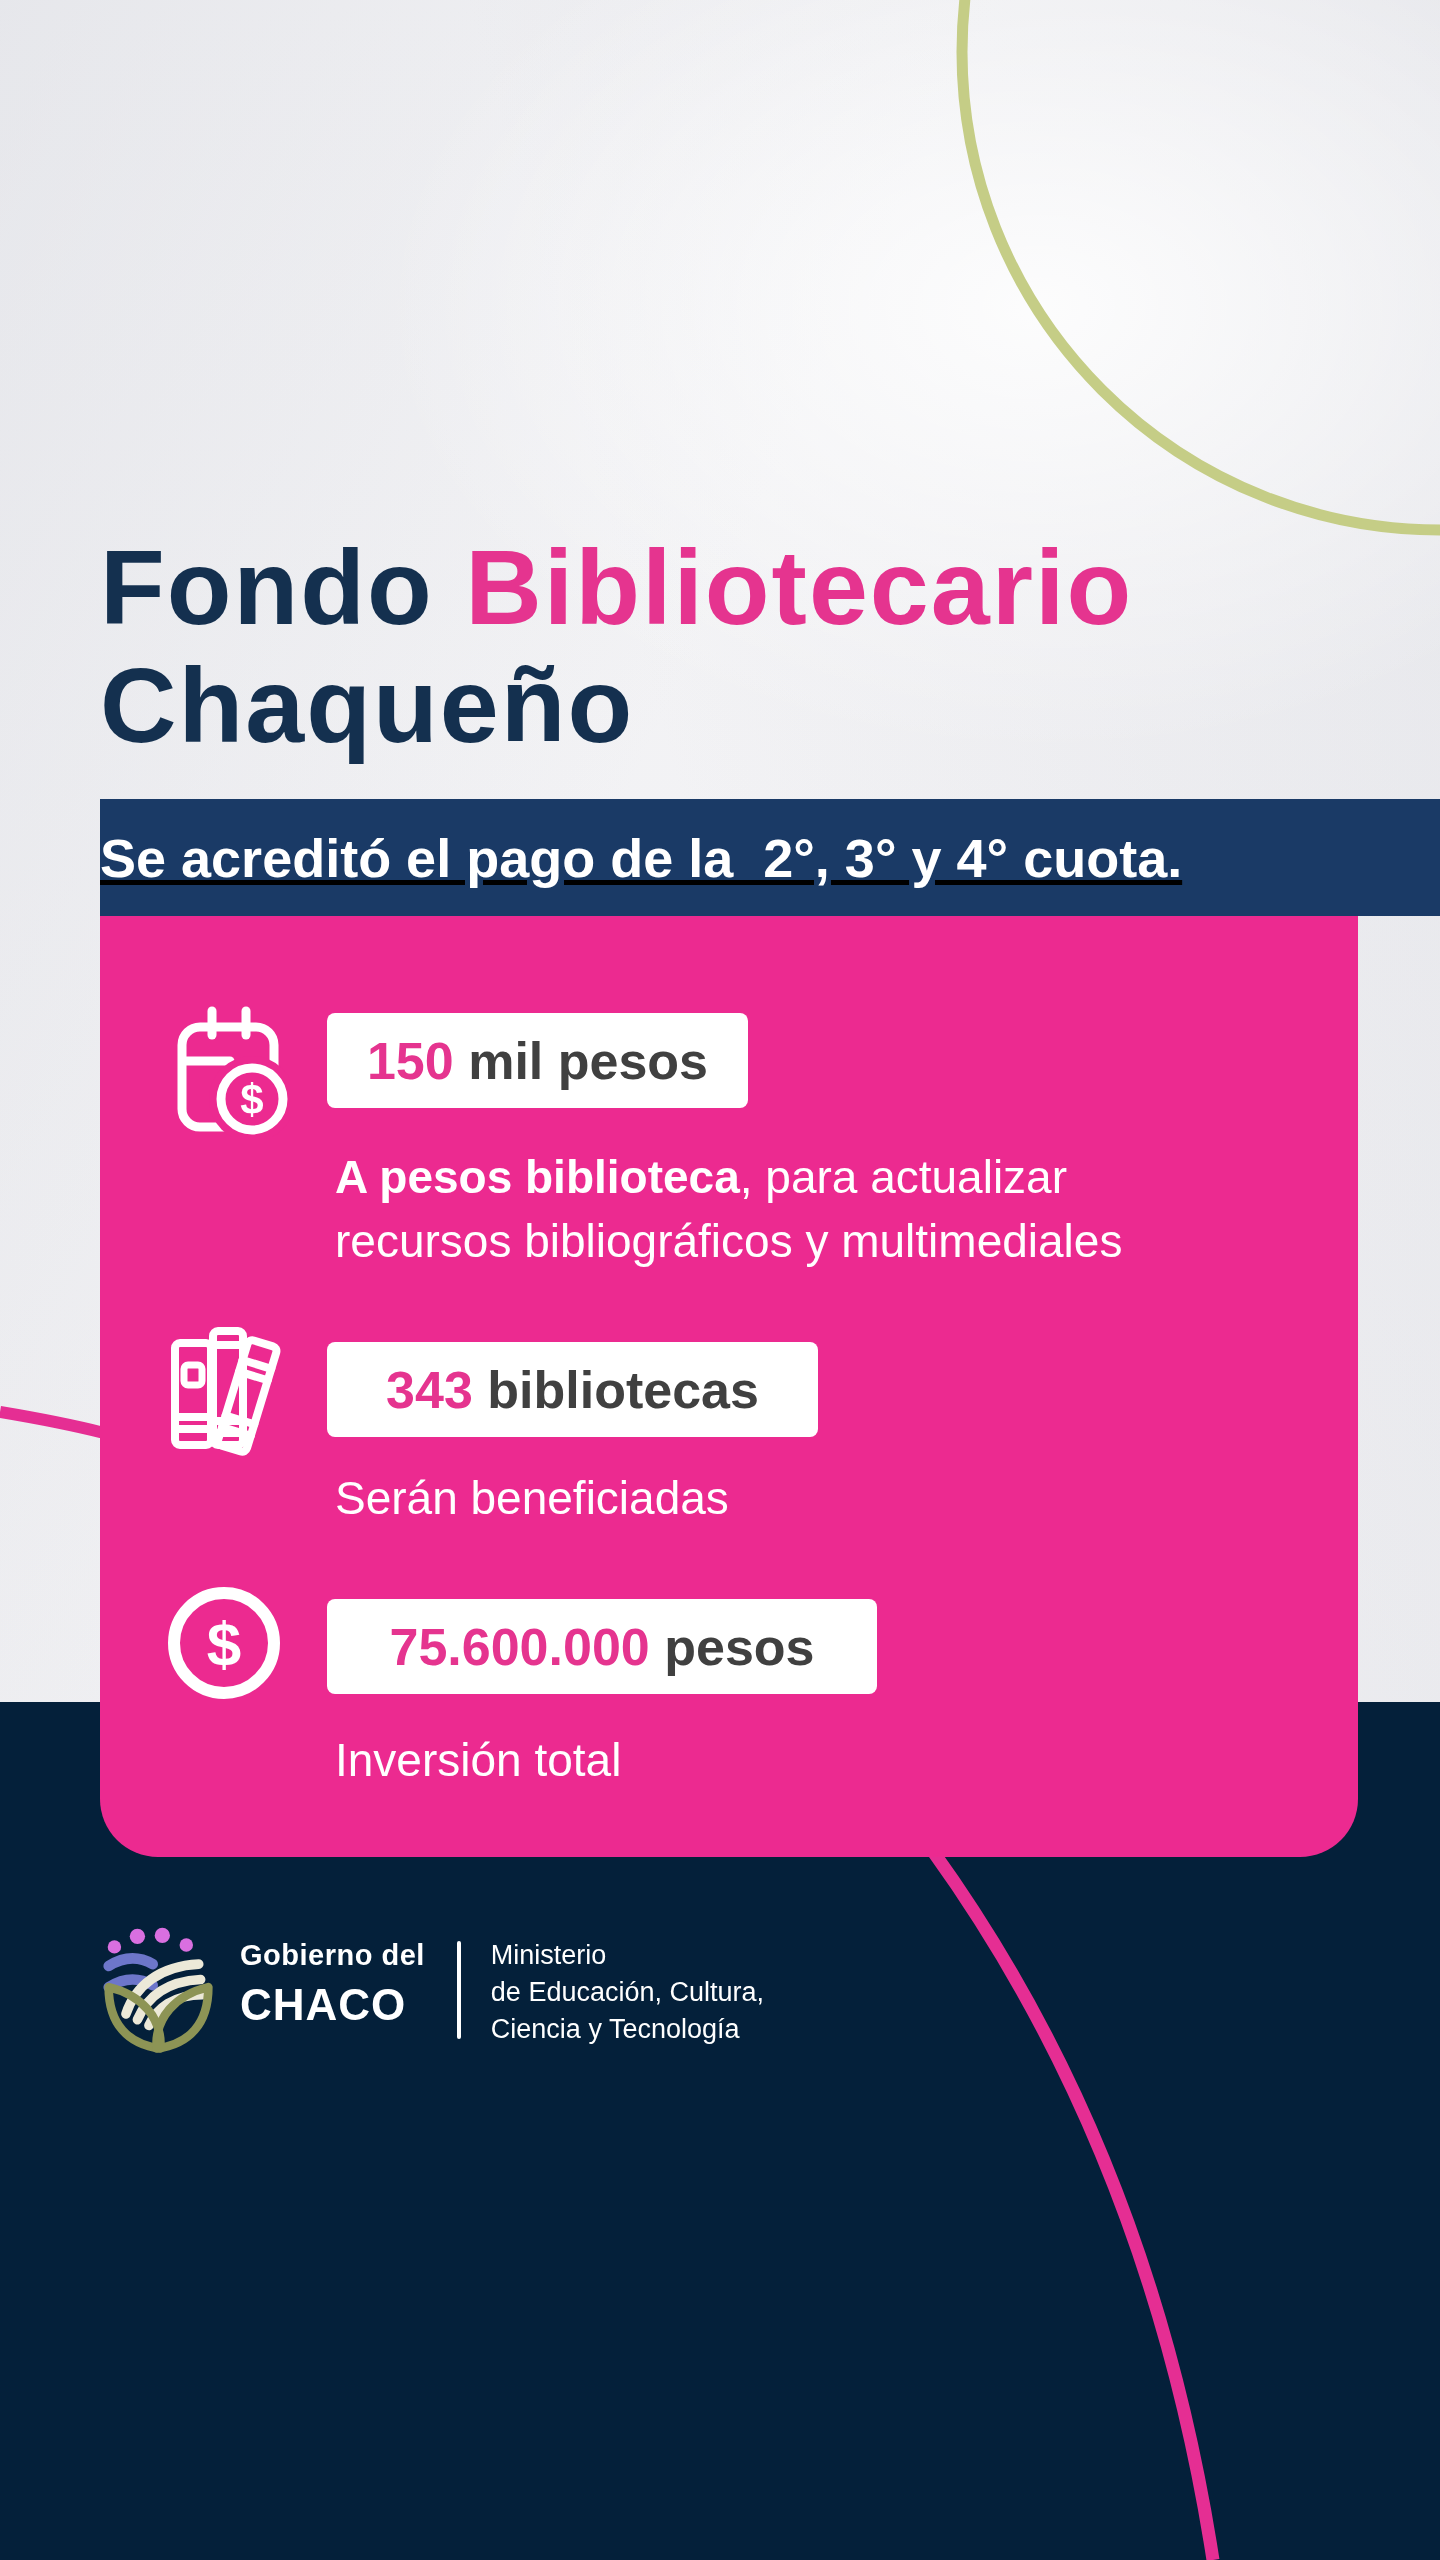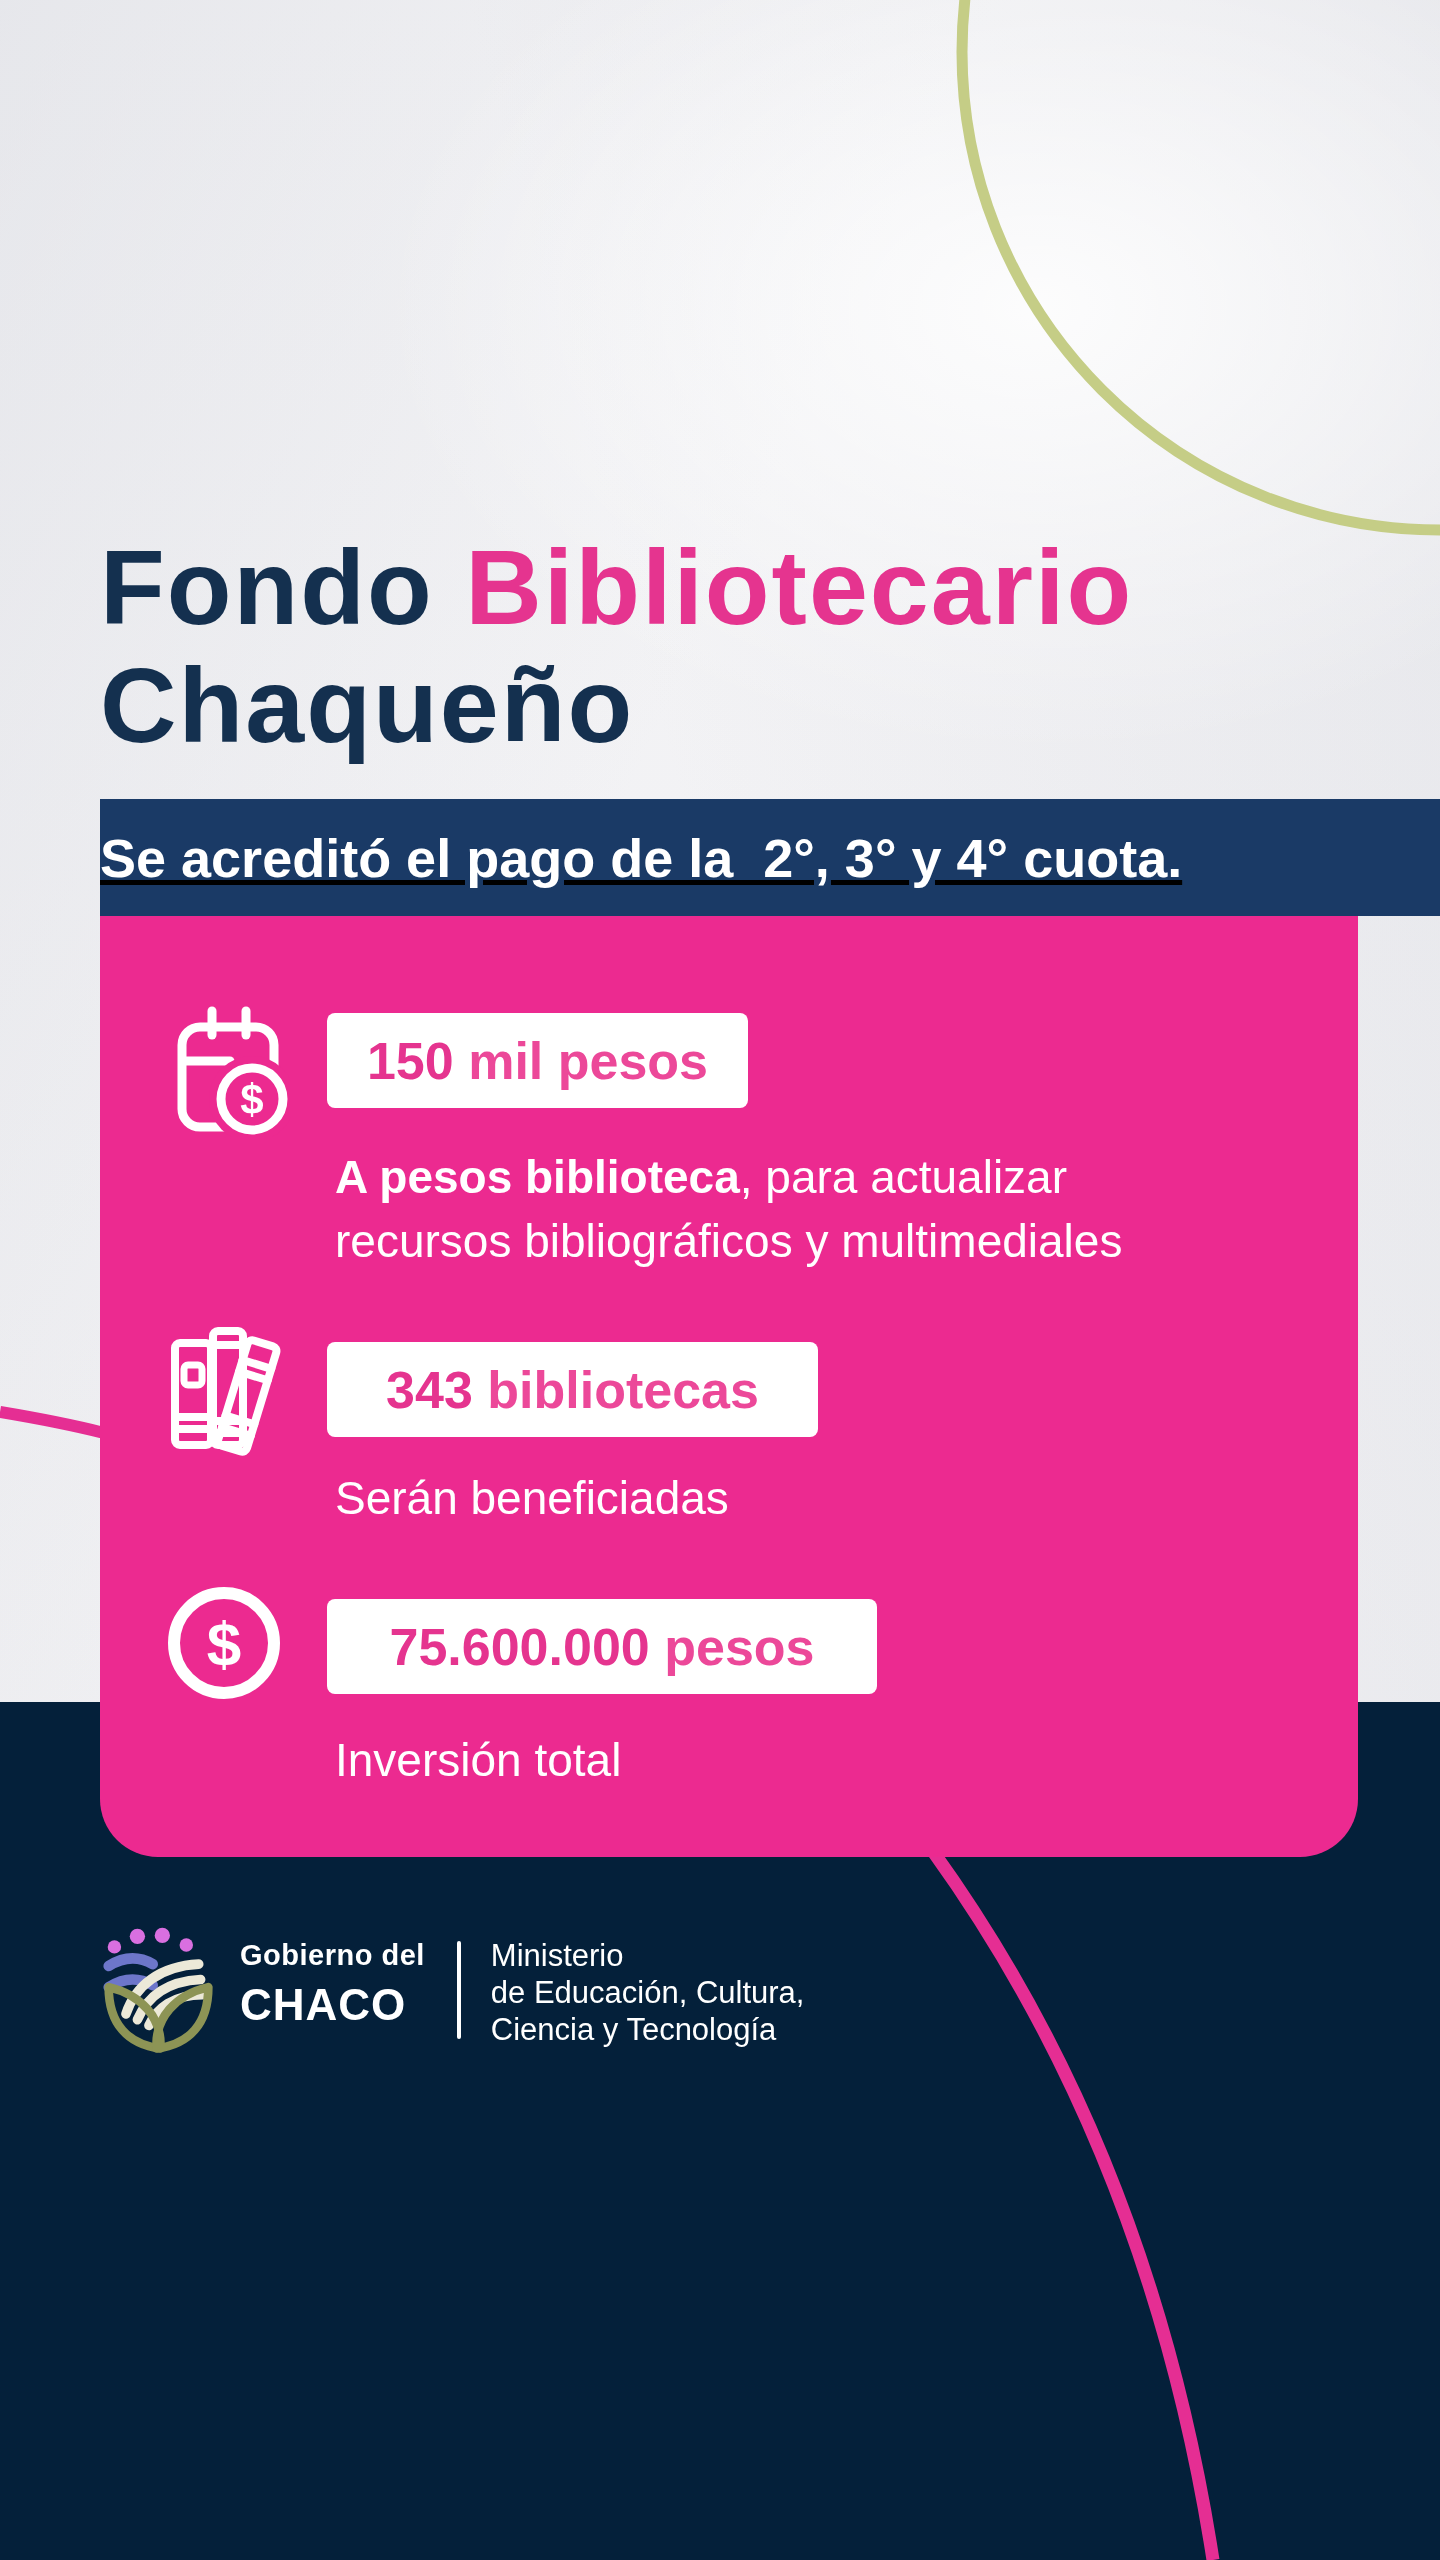--- a/index.html
+++ b/index.html
@@ -18,37 +18,37 @@
   .title{position:absolute;left:100px;top:528px;font-weight:bold;font-size:106px;line-height:118px;letter-spacing:2px;color:#14304f;white-space:nowrap;}
   .title .pink{color:#e5348f;}
 
   .banner{position:absolute;left:100px;top:799px;width:1438px;height:117px;background:#1a3a66;display:flex;align-items:center;justify-content:flex-start;text-decoration:underline;}
   .banner-text{color:#ffffff;font-weight:bold;font-size:54px;white-space:pre-wrap;}
 
   .card{position:absolute;left:100px;top:916px;width:1258px;height:941px;background:#ec2a90;border-radius:0 0 58px 58px;}
   .card .icon{position:absolute;}
   .value-box{position:absolute;background:#ffffff;border-radius:8px;display:flex;align-items:center;justify-content:center;font-weight:bold;font-size:52px;white-space:pre-wrap;}
   .value-box .value{color:#e5348f;}
-  .value-box .unit{color:#ec4899;}
+  .value-box .unit{color:#404040;}
   .box-1{left:227px;top:97px;width:421px;height:95px;}
   .box-2{left:227px;top:426px;width:491px;height:95px;}
   .box-3{left:227px;top:683px;width:550px;height:95px;}
   .desc{position:absolute;color:#ffffff;font-size:46px;line-height:64px;font-weight:normal;}
   .desc b{font-weight:bold;}
   .desc-1{left:235px;top:229px;}
   .desc-2{left:235px;top:550px;}
   .desc-3{left:235px;top:812px;}
 
   .footer{position:absolute;left:101px;top:1925px;display:flex;align-items:flex-start;color:#ffffff;}
   .emblem{width:115px;height:130px;flex:0 0 auto;}
   .gov-block{margin-left:24px;margin-top:14px;}
   .gov-prefix{font-size:29px;font-weight:bold;letter-spacing:.5px;}
   .gov-name{font-size:44px;line-height:62px;font-weight:bold;letter-spacing:1px;margin-top:2px;}
   .footer-divider{width:4px;height:98px;background:#ffffff;border-radius:2px;margin:16px 30px 0 32px;}
-  .ministry{font-size:31px;line-height:37px;margin-top:12px;font-weight:normal;}
+  .ministry{font-size:27px;line-height:37px;margin-top:12px;font-weight:normal;}
 </style>
 </head>
 <body>
 
 <div id="poster">
 
   <div class="navy-section"></div>
 
   <svg class="deco" viewBox="0 0 1440 2560" aria-hidden="true">
     <circle cx="1440" cy="52" r="478" fill="none" stroke="#c5cd86" stroke-width="11"></circle>

